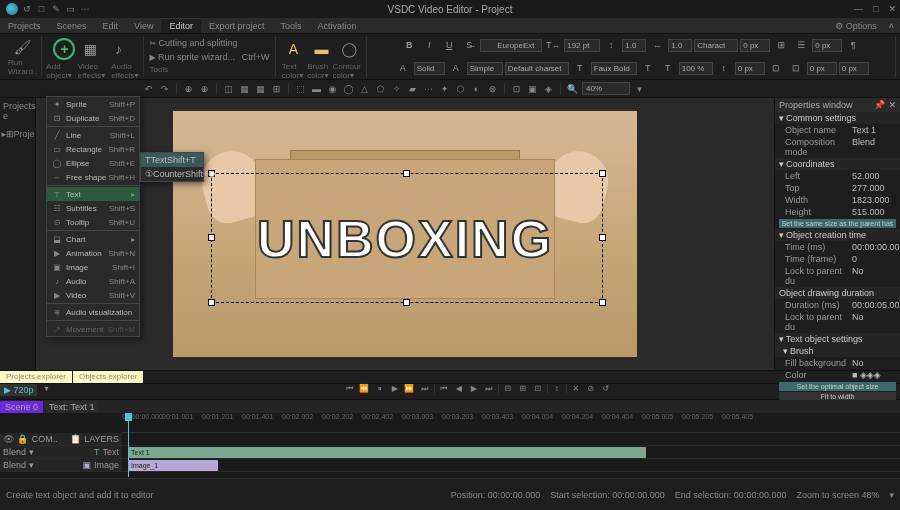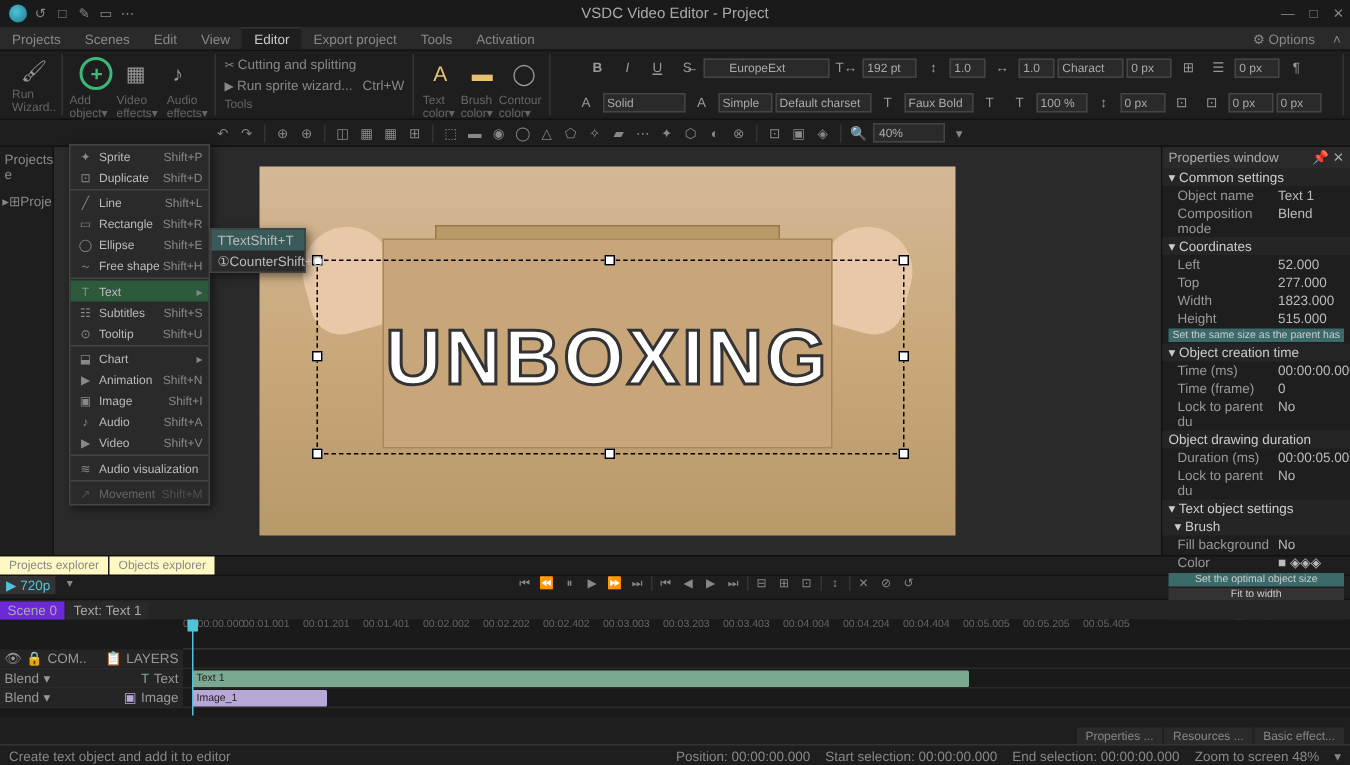--- a/index.html
+++ b/index.html
@@ -74,21 +74,21 @@
 .tlruler .tick{position:absolute;top:0;color:#666;font-size:7px}
 .playhead{position:absolute;left:128px;top:0;width:1px;height:64px;background:#4fc3d9;z-index:5}
 .playhead::before{content:"";position:absolute;top:0;left:-3px;width:7px;height:8px;background:#4fc3d9}
 .tltrack{height:13px;display:flex;align-items:center;border-bottom:1px solid #2a2a2a}
 .tltrack .thead{width:122px;display:flex;align-items:center;padding:0 3px;gap:3px;color:#999;background:#252525;height:100%}
 .tltrack .tbody{flex:1;position:relative;height:100%}
 .clip{position:absolute;top:1px;height:11px;border-radius:1px;font-size:7px;padding:0 3px;display:flex;align-items:center;color:#222}
 .clip.text{background:#7aa890;left:6px;width:518px}
 .clip.img{background:#b8a8d8;left:6px;width:90px}
 .tlarea{position:relative;flex:1}
-.status{position:absolute;bottom:0;left:0;right:0;height:14px;background:#1e1e1e;display:flex;align-items:center;padding:0 6px;font-size:8px;color:#888;border-top:1px solid #333}
+.status{position:absolute;bottom:0;left:0;right:0;height:32px;background:#1e1e1e;display:flex;align-items:center;padding:0 6px;font-size:8px;color:#888;border-top:1px solid #333}
 .status .sl{flex:1}
 .status .sr{display:flex;gap:10px}
 .bottabs2{position:absolute;bottom:14px;right:4px;display:flex;gap:1px}
 .bottabs2 .b2{background:#2a2a2a;padding:1px 6px;font-size:8px;color:#888}
 </style>
 </head>
 <body>
 
 <div class="titlebar">
   <div class="logo"></div>
@@ -167,37 +167,37 @@
       <span class="ricon">
           <b>B</b>
         </span>
       <span class="ricon">
           <i>I</i>
         </span>
       <span class="ricon">
           <u>U</u>
         </span>
       <span class="ricon">S̶</span>
-      <input class="rinput" style="width: 84px; padding-left: 16px;" value="EuropeExt">
+      <input class="rinput" style="width: 62px; padding-left: 16px;" value="EuropeExt">
       <span class="ricon">T↔</span>
       <input class="rinput" style="width: 36px;" value="192 pt">
       <span class="ricon">↕</span>
       <input class="rinput" style="width: 24px;" value="1.0">
       <span class="ricon">↔</span>
       <input class="rinput" style="width: 24px;" value="1.0">
       <input class="rinput" style="width: 44px;" value="Charact">
       <input class="rinput" style="width: 30px;" value="0 px">
       <span class="ricon">⊞</span>
       <span class="ricon">☰</span>
       <input class="rinput" style="width: 30px;" value="0 px">
       <span class="ricon">¶</span>
     </div>
     <div class="row" style="gap:2px">
       <span class="ricon">A</span>
-      <input class="rinput" style="width: 55px;" value="Solid">
+      <input class="rinput" style="width: 31px;" value="Solid">
       <span class="ricon">A</span>
       <input class="rinput" style="width: 36px;" value="Simple">
       <input class="rinput" style="width: 64px;" value="Default charset">
       <span class="ricon">T</span>
       <input class="rinput" style="width: 46px;" value="Faux Bold">
       <span class="ricon">T</span>
       <span class="ricon">T</span>
       <input class="rinput" style="width: 34px;" value="100 %">
       <span class="ricon">↕</span>
       <input class="rinput" style="width: 30px;" value="0 px">

